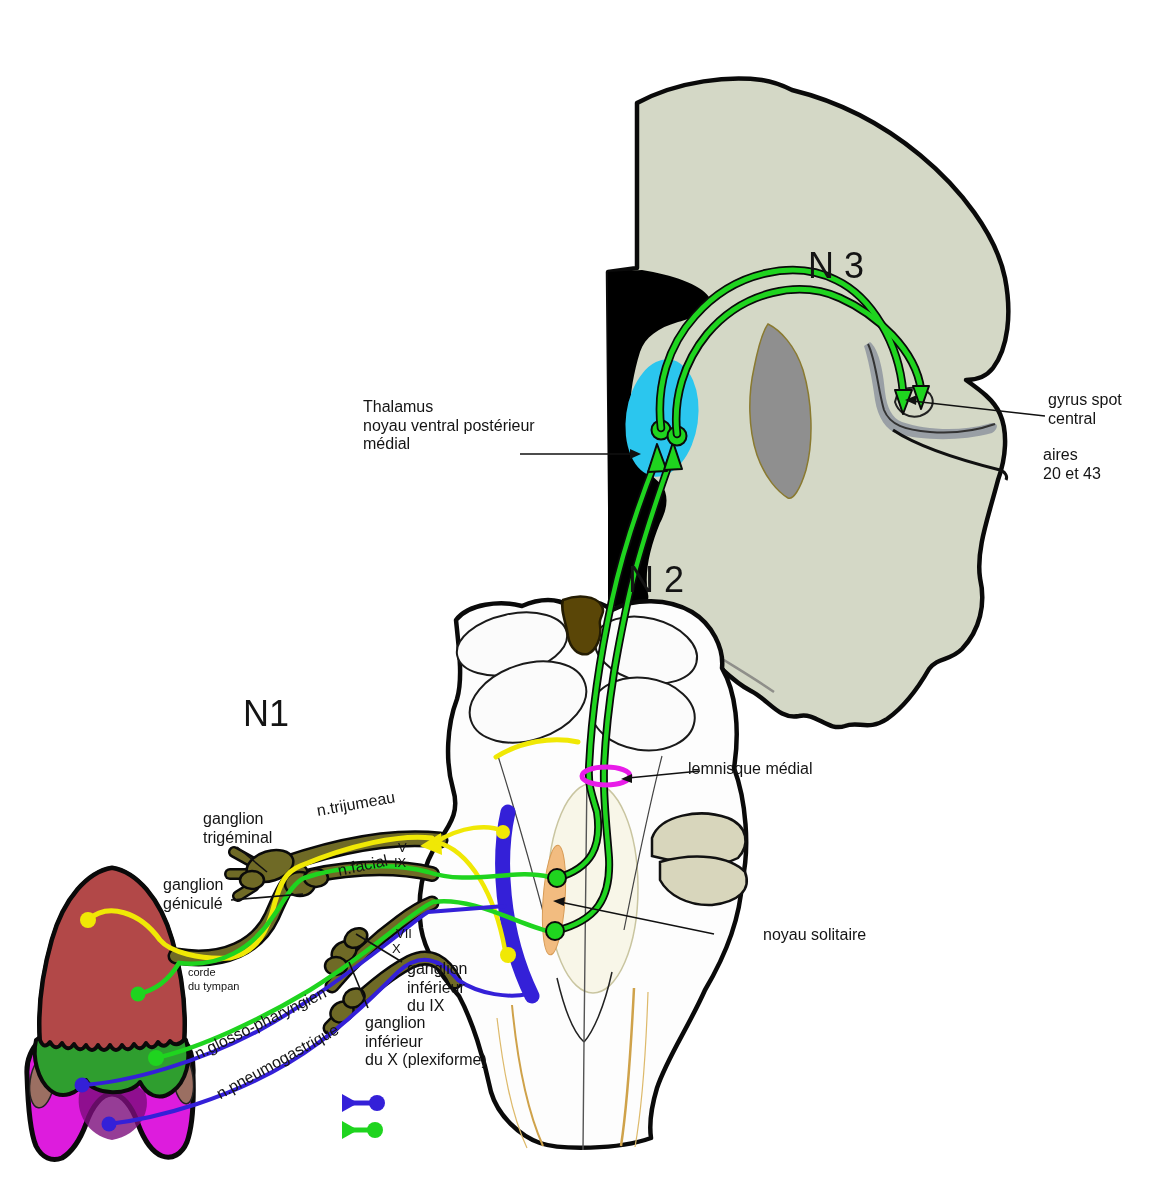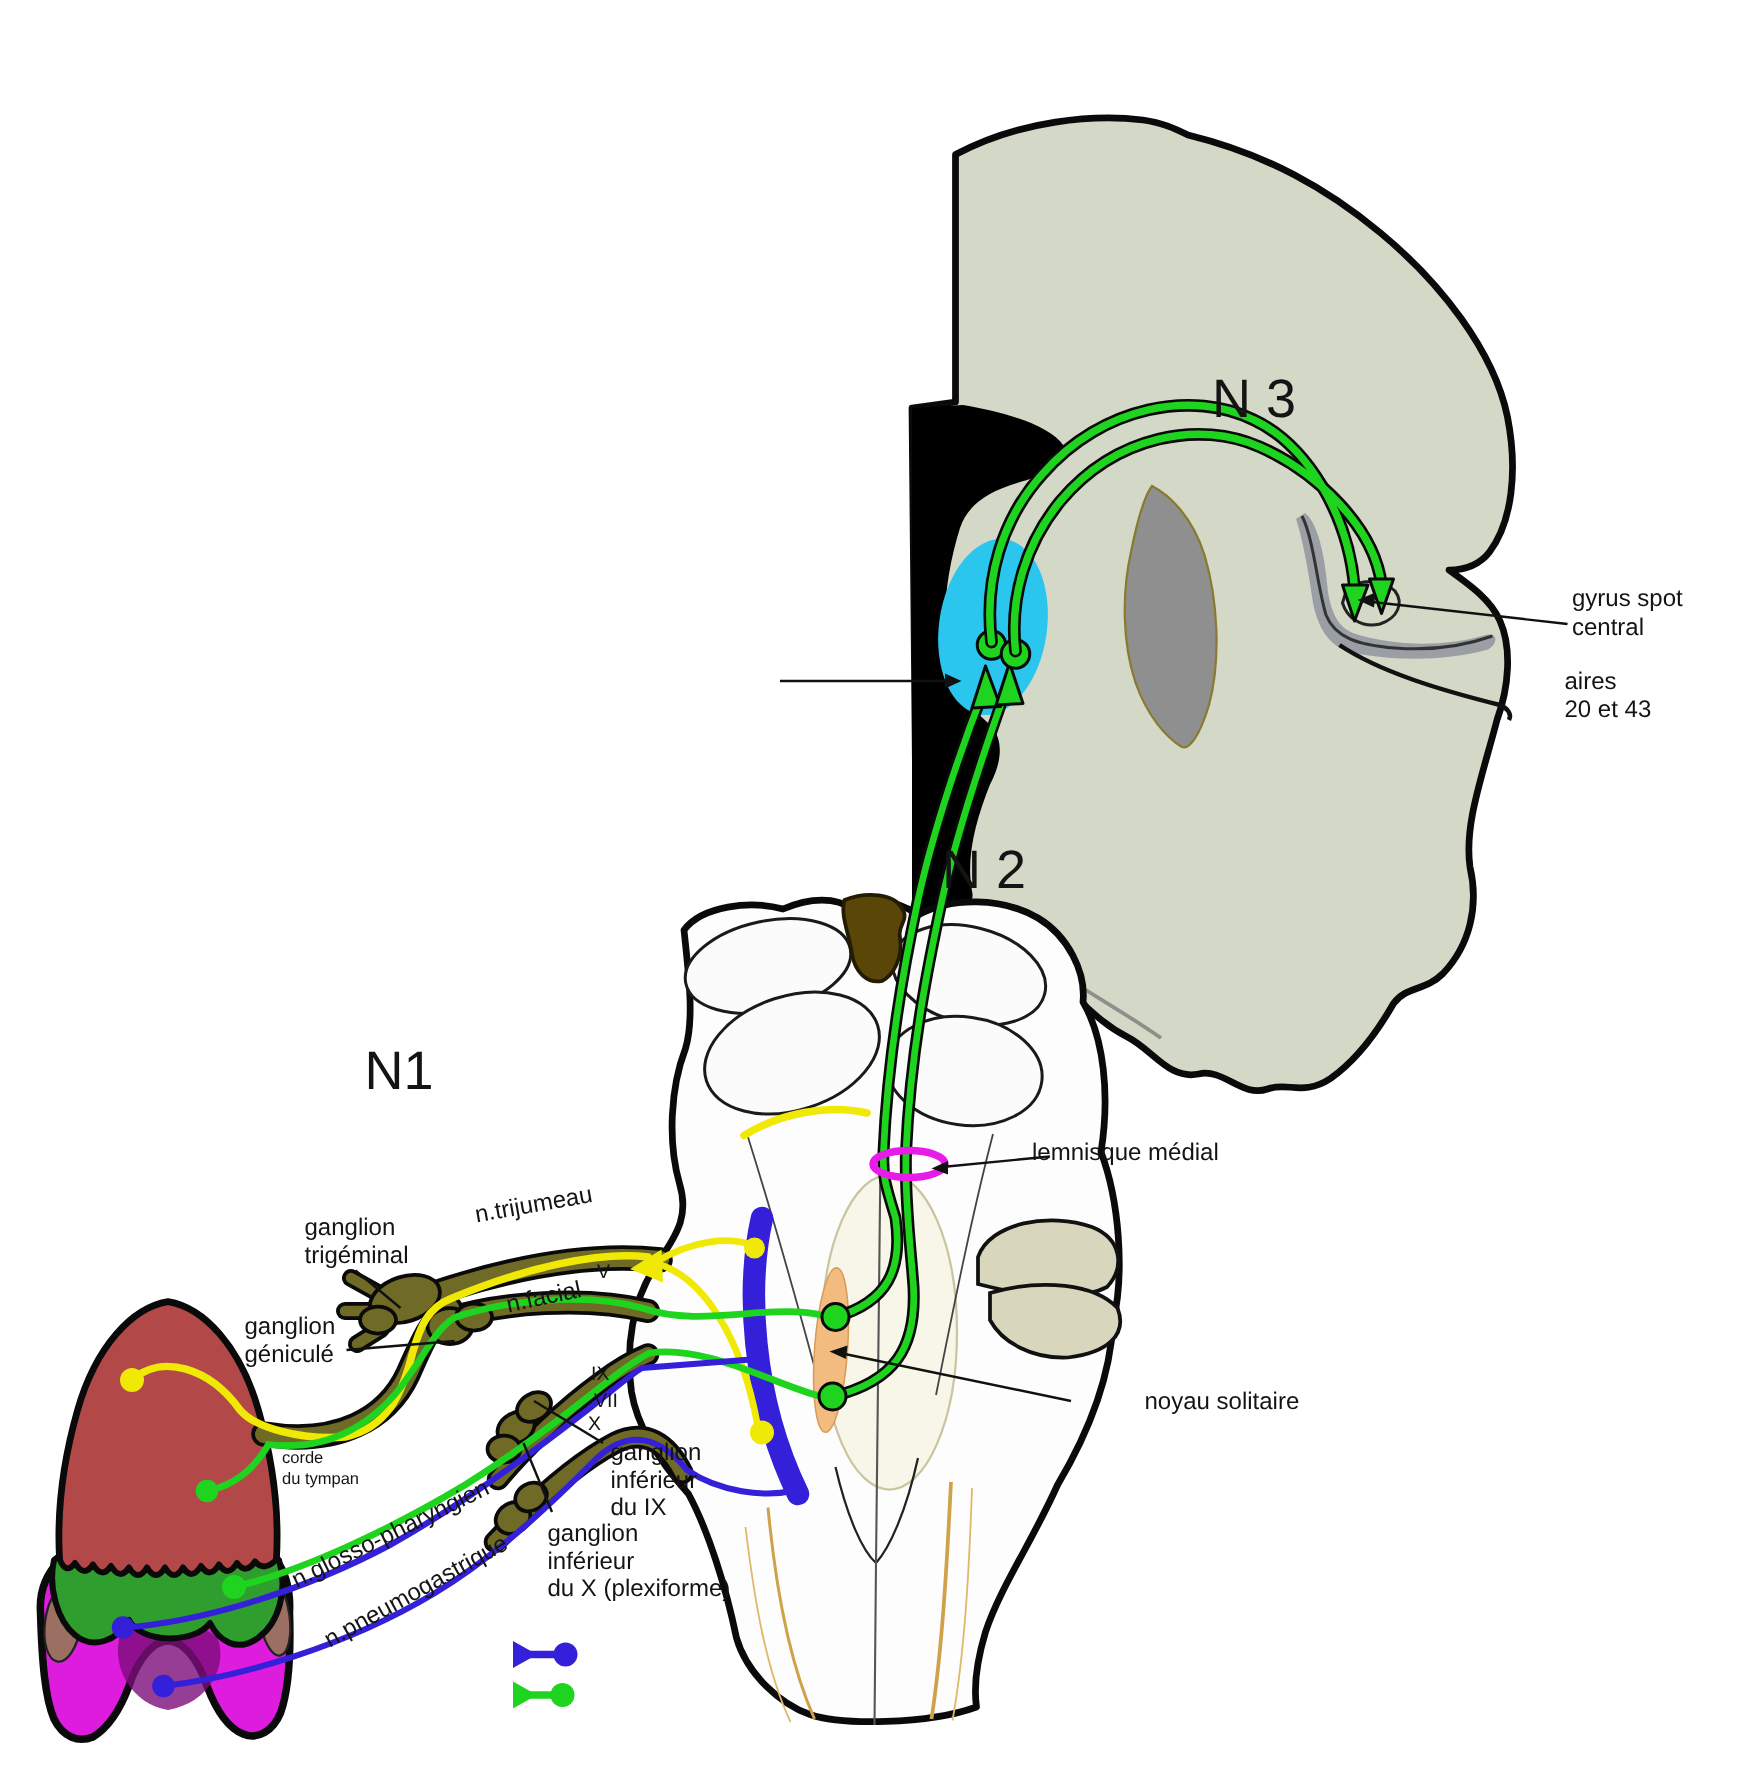--- a/index.html
+++ b/index.html
@@ -216,20 +216,23 @@
       <circle cx="377" cy="1103" r="8" style="fill:var(--c-blue)"></circle>
     </g>
     <g>
       <polygon points="342,1121 342,1139 358,1130" style="fill:var(--c-green)"></polygon>
       <path d="M 352 1130 L 370 1130" style="stroke:var(--c-green);stroke-width:5;fill:none"></path>
       <circle cx="375" cy="1130" r="8" style="fill:var(--c-green)"></circle>
     </g>
   </g>
 </svg>
 
+<div class="lbl" style="left:363px;top:398px">Thalamus
+noyau ventral postérieur
+médial</div>
 <div class="lbl" style="left:1048px;top:391px">gyrus spot
 central</div>
 <div class="lbl" style="left:1043px;top:446px">aires
 20 et 43</div>
 <div class="lbl big" style="left:808px;top:248px">N 3</div>
 <div class="lbl big" style="left:628px;top:562px">N 2</div>
 <div class="lbl big" style="left:243px;top:696px">N1</div>
 <div class="lbl" style="left:688px;top:760px">lemnisque médial</div>
 <div class="lbl" style="left:763px;top:926px">noyau solitaire</div>
 <div class="lbl" style="left:203px;top:810px">ganglion
@@ -243,16 +246,16 @@
 <div class="lbl" style="left:407px;top:960px">ganglion
 inférieur
 du IX</div>
 <div class="lbl" style="left:365px;top:1014px">ganglion
 inférieur
 du X (plexiforme)</div>
 <div class="lbl rot" style="left:196px;top:1046px;transform:rotate(-26deg)">n.glosso-pharyngien</div>
 <div class="lbl rot" style="left:218px;top:1086px;transform:rotate(-29deg)">n.pneumogastrique</div>
 <div class="lbl num" style="left:398px;top:840px">V</div>
 <div class="lbl num" style="left:396px;top:926px">VII</div>
-<div class="lbl num" style="left:394px;top:908px">IX</div>
+<div class="lbl num" style="left:394px;top:855px">IX</div>
 <div class="lbl num" style="left:392px;top:941px">X</div>
 
 </div>
 
 </body></html>

